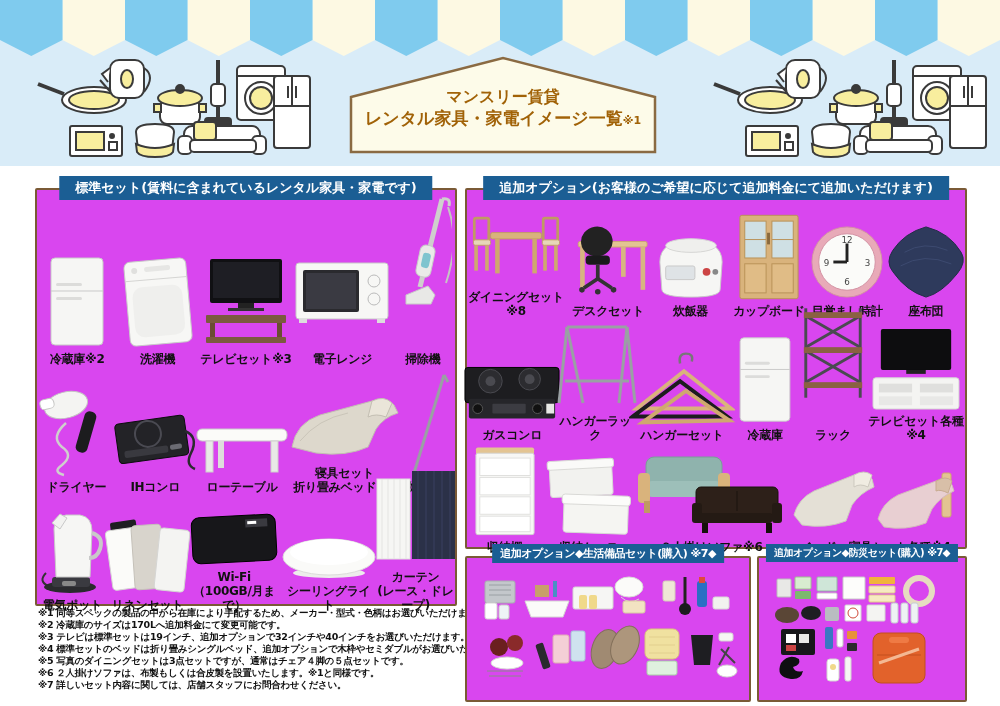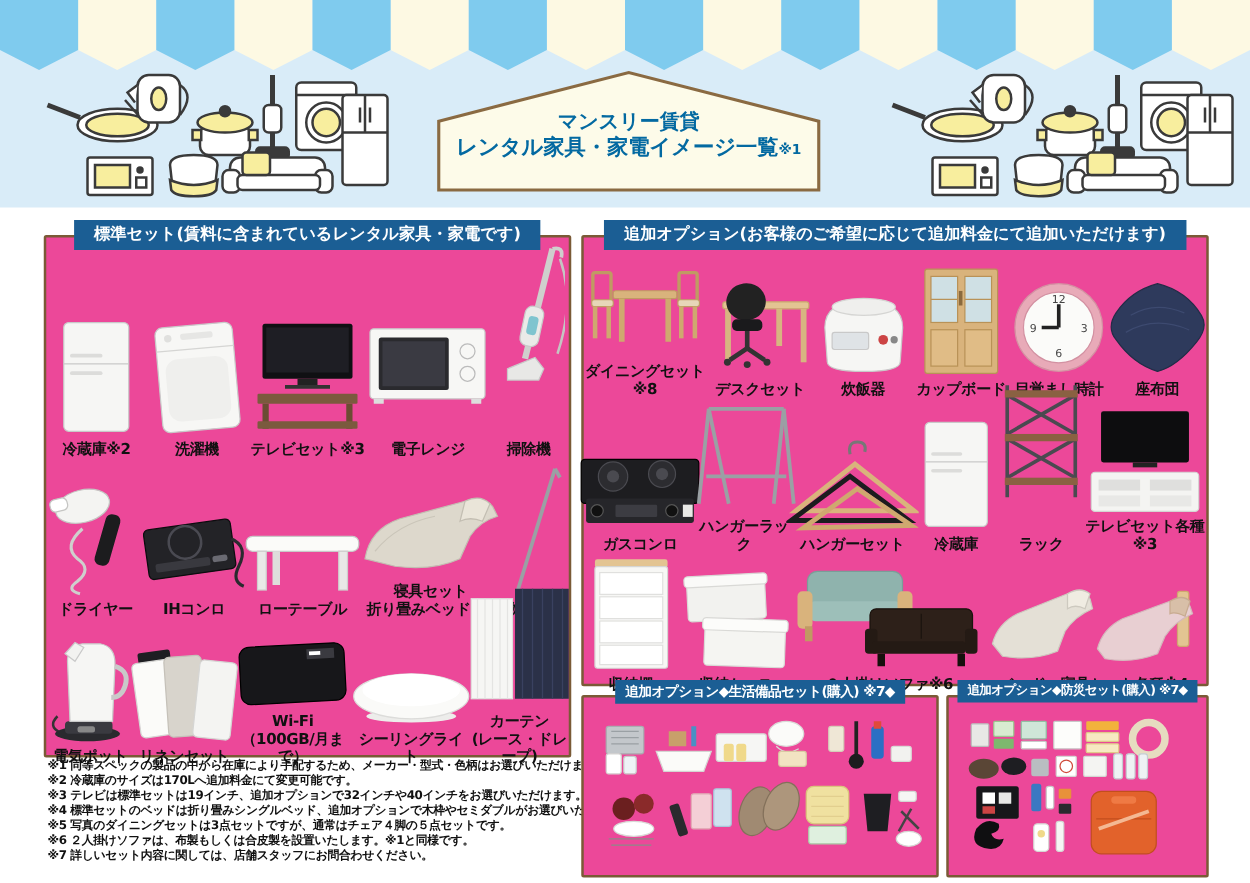--- a/index.html
+++ b/index.html
@@ -8,27 +8,27 @@
 
   
   .topband{position:absolute;left:0;top:0;width:1000px;height:166px;background:#d9ecf8;}
   .awning{position:absolute;left:0;top:0;}
   .doodles{position:absolute;top:48px;}
   .doodles.left{left:22px;}
   .doodles.right{left:698px;}
 
   
   .plaque{position:absolute;left:347px;top:55px;width:312px;height:100px;}
-  .plaque .txt{position:absolute;left:0;top:32px;width:100%;text-align:center;color:#0369a1;}
+  .plaque .txt{position:absolute;left:0;top:32px;width:100%;text-align:center;color:#a16207;}
   .plaque .l1{font-size:16px;font-weight:bold;line-height:1.25;}
   .plaque .l2{font-size:17px;font-weight:bold;line-height:1.3;}
   .plaque .ref{font-size:11px;font-weight:bold;}
 
   
-  .panel{position:absolute;border:2px solid #7a5a36;background:#ec4899;border-radius:2px;}
+  .panel{position:absolute;border:2px solid #7a5a36;background:#d946ef;border-radius:2px;}
   .phead{position:absolute;top:-14px;left:50%;transform:translateX(-50%);
          background:#1b5e94;color:#fff;font-weight:bold;white-space:nowrap;
          padding:4px 16px;font-size:13px;line-height:1.2;}
   .phead.small{font-size:11px;padding:3px 8px;letter-spacing:-0.5px;}
 
   .row{display:flex;align-items:flex-end;justify-content:space-around;}
   .cell{display:flex;flex-direction:column;align-items:center;justify-content:flex-end;flex:1;min-width:0;}
   .img{display:flex;align-items:flex-end;justify-content:center;}
   .lbl{font-size:12px;font-weight:bold;color:#111;text-align:center;line-height:1.18;
        white-space:pre-line;margin-top:3px;letter-spacing:-0.3px;}
@@ -533,21 +533,21 @@
           <svg width="98" height="84" viewBox="0 0 100 86">
               <rect x="14" y="2" width="72" height="42" rx="2" fill="#0d0d0f"></rect>
               <rect x="40" y="44" width="20" height="4" fill="#222"></rect>
               <rect x="6" y="52" width="88" height="32" rx="3" fill="#f4f4f2" stroke="#d5d5d3"></rect>
               <rect x="12" y="58" width="34" height="9" fill="#dfdfdd"></rect>
               <rect x="54" y="58" width="34" height="9" fill="#dfdfdd"></rect>
               <rect x="12" y="71" width="34" height="9" fill="#e8e8e6"></rect>
               <rect x="54" y="71" width="34" height="9" fill="#e8e8e6"></rect>
             </svg>
         </div>
-        <div class="lbl">テレビセット各種※3</div>
+        <div class="lbl">テレビセット各種※4</div>
       </div>
     </div>
 
     <div class="row" style="height:112px;">
       <div class="cell" style="flex:0.8;">
         <div class="img">
           <svg width="62" height="92" viewBox="0 0 64 94">
               <rect x="2" y="2" width="60" height="7" rx="2" fill="#e3c492"></rect>
               <rect x="2" y="8" width="60" height="84" rx="2" fill="#f7f7f5" stroke="#d5d5d3"></rect>
               <g fill="#ffffff" stroke="#e0e0de">

